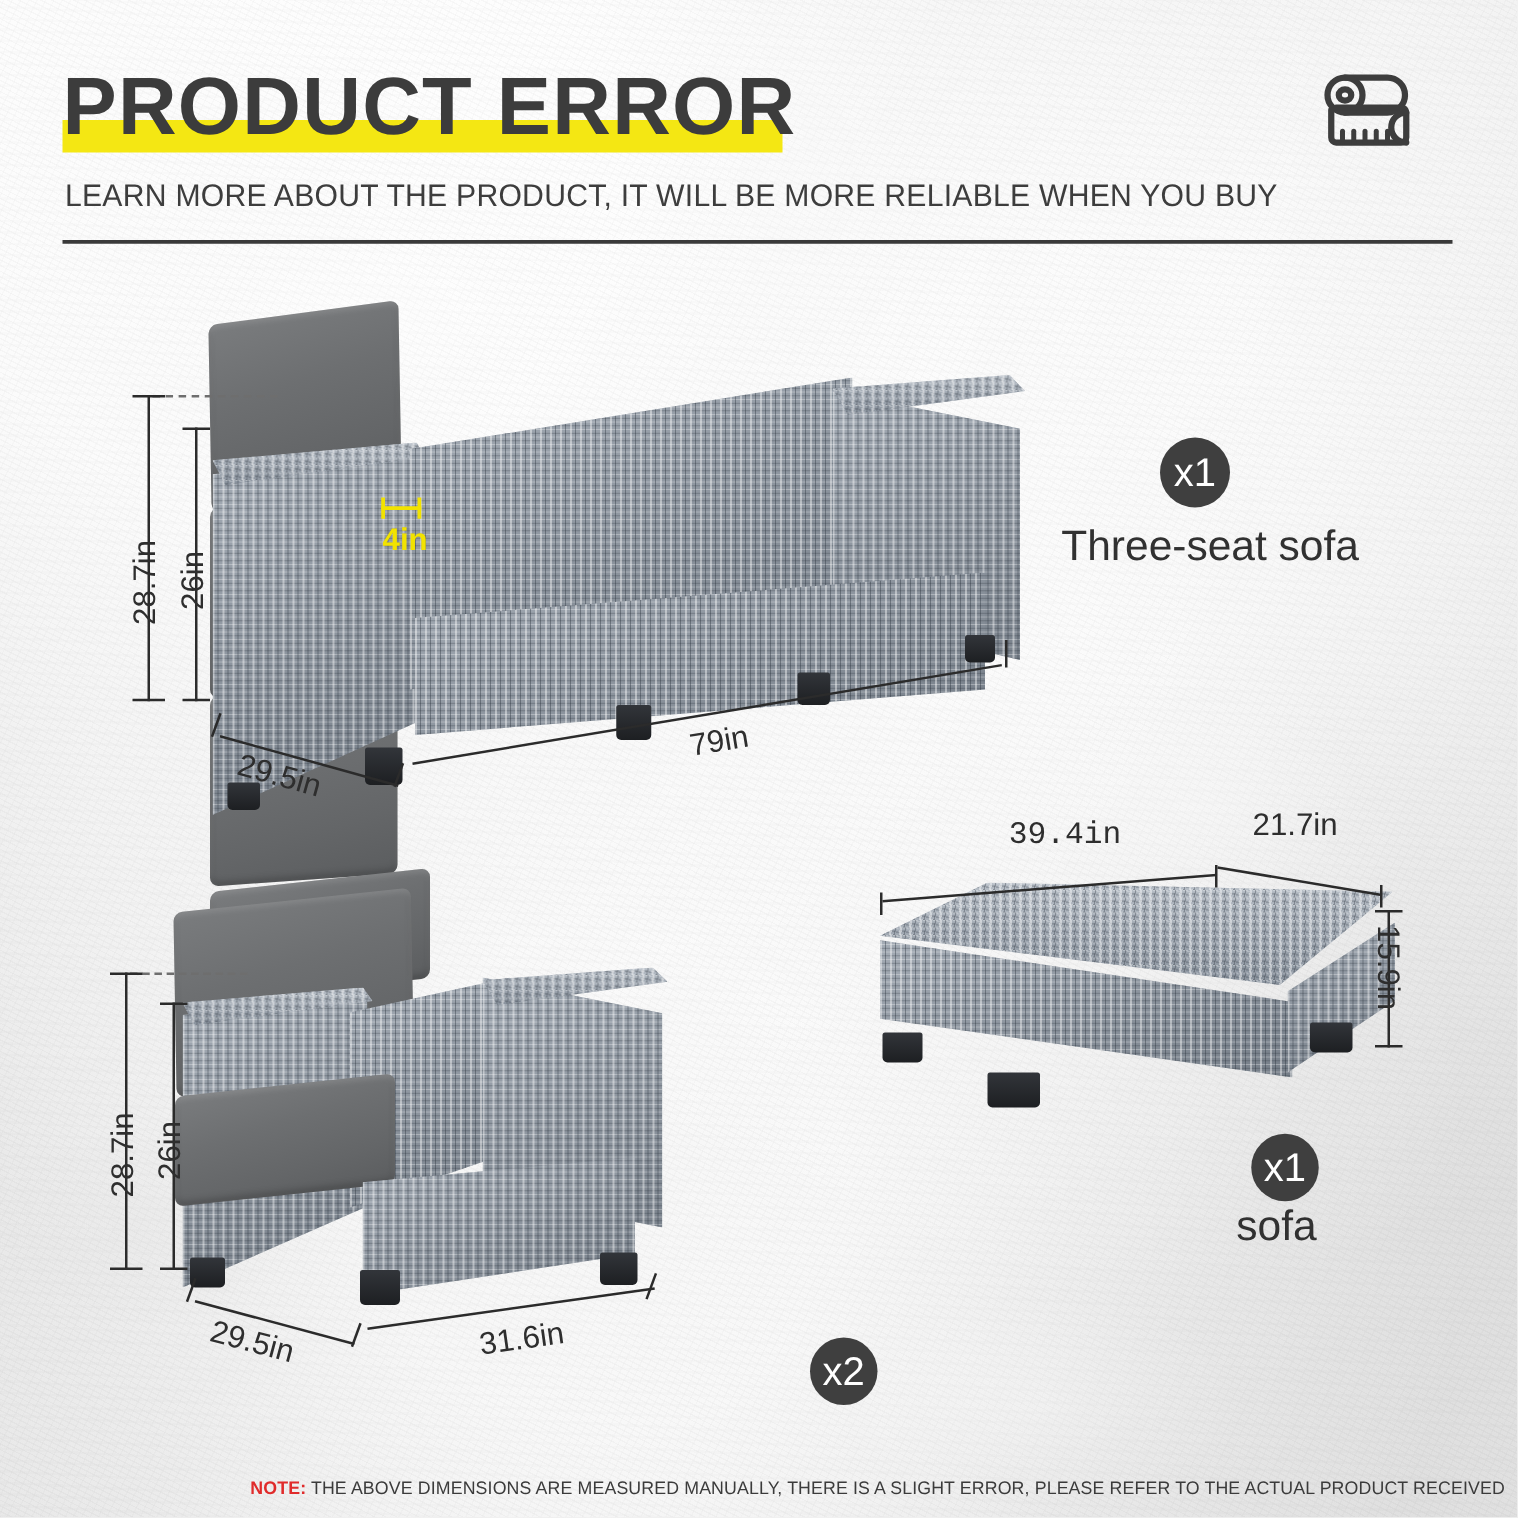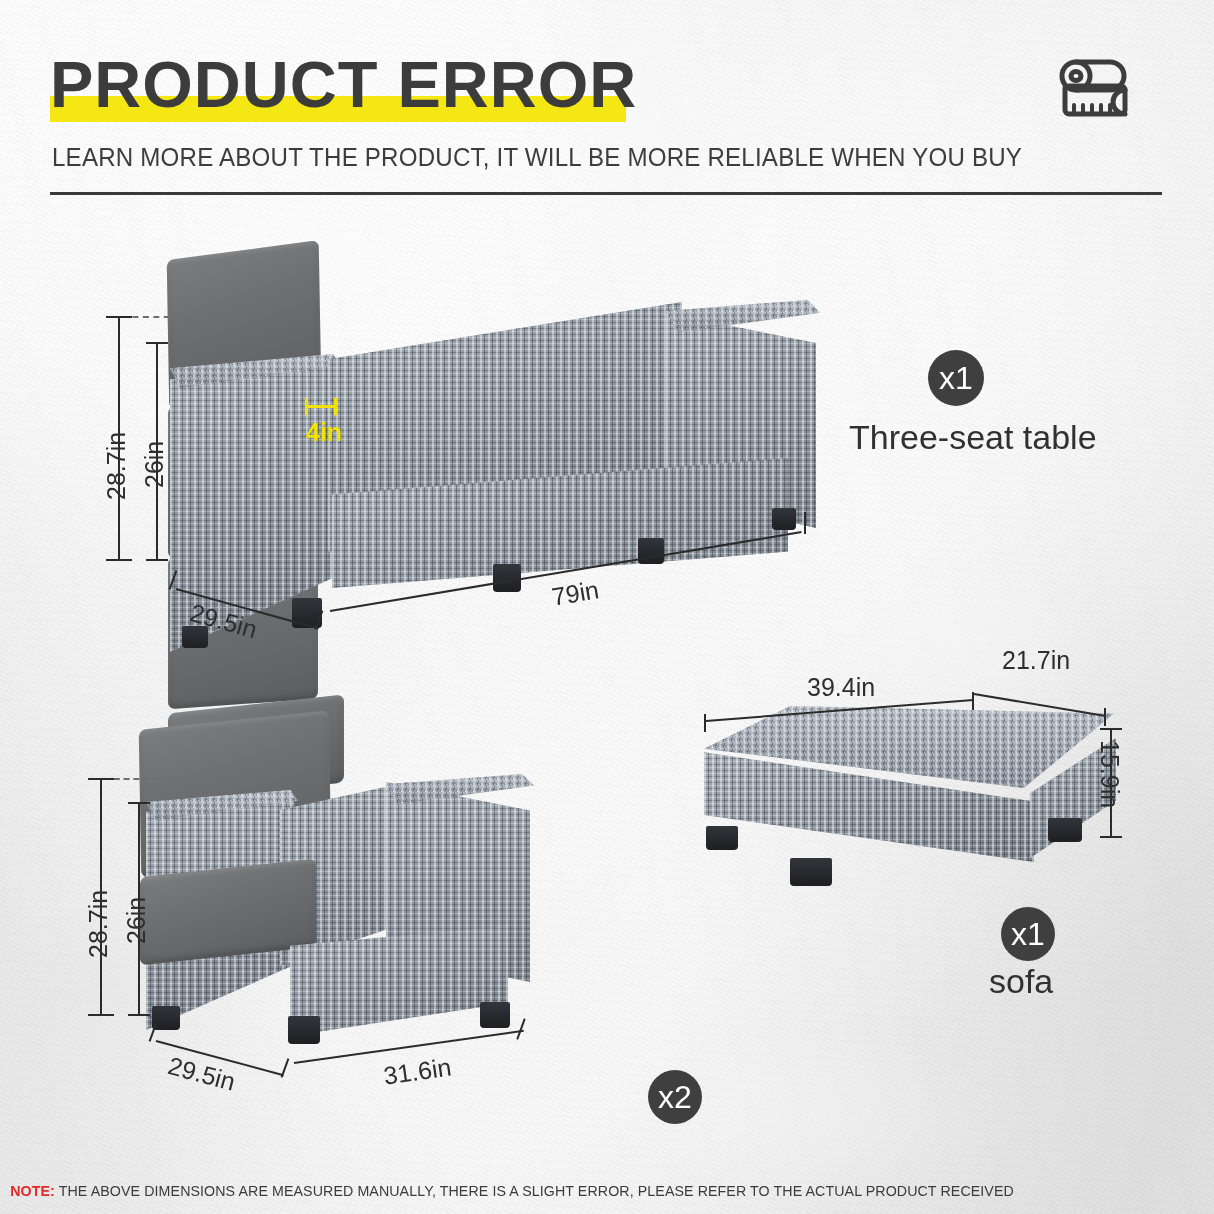--- a/index.html
+++ b/index.html
@@ -77,21 +77,21 @@
 
   
   .badge{
     position:absolute;border-radius:50%;background:#3f3f3f;color:#fff;
     display:flex;align-items:center;justify-content:center;
     font-size:32px;font-weight:normal;letter-spacing:0px;
   }
   .qty-label{position:absolute;color:#313131;font-size:34px;line-height:38px;white-space:nowrap;}
 
   
-  #footer{position:absolute;left:0;top:1182px;width:990px;text-align:right;}
+  #footer{position:absolute;left:0;top:1182px;width:1214px;text-align:right;}
   #note{
     display:inline-block;font-size:14.5px;line-height:18px;color:#3b3b3b;
     letter-spacing:.1px;white-space:nowrap;transform:scaleX(.98);
   }
   #note .red{color:#e02b2b;font-weight:bold;}
 
   
   .wicker{
     background-color:#8b95a1;
     background-image:
@@ -202,38 +202,38 @@
   <div class="ln h" style="left:330px;top:610px;width:478px;transform:rotate(-9.5deg);transform-origin:left center;"></div>
   <div class="ln v" style="left:804px;top:512px;height:22px;"></div>
   <div class="dim" style="left:550px;top:585px;transform:rotate(-9.5deg);transform-origin:left top;">79in</div>
 
   <div class="ln yl" style="left:305px;top:405px;width:32px;height:3px;"></div>
   <div class="ln yl" style="left:305px;top:398px;width:3px;height:17px;"></div>
   <div class="ln yl" style="left:334px;top:398px;width:3px;height:17px;"></div>
   <div class="dim yellow" style="left:306px;top:420px;">4in</div>
 
   <div class="badge" style="left:928px;top:350px;width:56px;height:56px;">x1</div>
-  <div class="qty-label" style="left:849px;top:418px;">Three-seat table</div>
+  <div class="qty-label" style="left:849px;top:418px;">Three-seat sofa</div>
 
   <div class="piece" style="left:700px;top:700px;width:420px;height:200px;">
     <div class="wicker-top" style="position:absolute;left:4px;top:6px;width:410px;height:82px;
                 clip-path:polygon(21% 0,100% 9%,78% 100%,0 52%);"></div>
     <div class="wicker" style="position:absolute;left:4px;top:50px;width:330px;height:112px;
                 clip-path:polygon(0 2%,100% 46%,100% 100%,0 58%);"></div>
     <div class="wicker" style="position:absolute;left:330px;top:38px;width:86px;height:120px;
                 clip-path:polygon(0 46%,100% 0,100% 52%,0 100%);"></div>
     <div class="leg" style="position:absolute;left:6px;top:126px;width:32px;height:24px;"></div>
     <div class="leg" style="position:absolute;left:90px;top:158px;width:42px;height:28px;"></div>
     <div class="leg" style="position:absolute;left:348px;top:118px;width:34px;height:24px;"></div>
   </div>
 
   <div class="ln h" style="left:706px;top:720px;width:268px;transform:rotate(-4.5deg);transform-origin:left center;"></div>
   <div class="ln v" style="left:704px;top:714px;height:18px;"></div>
   <div class="ln v" style="left:972px;top:692px;height:18px;"></div>
-  <div class="dim" style="left:807px;top:675px;">39.4in</div>
+  <div class="dim" style="left:807px;top:655px;font-family:Liberation Mono, monospace;">39.4in</div>
 
   <div class="ln h" style="left:974px;top:693px;width:132px;transform:rotate(9.5deg);transform-origin:left center;"></div>
   <div class="ln v" style="left:1104px;top:708px;height:18px;"></div>
   <div class="dim" style="left:1002px;top:648px;">21.7in</div>
 
   <div class="ln v" style="left:1110px;top:728px;height:110px;"></div>
   <div class="ln h" style="left:1100px;top:728px;width:22px;"></div>
   <div class="ln h" style="left:1100px;top:836px;width:22px;"></div>
   <div class="dim v" style="left:1122px;top:740px;transform:rotate(90deg);transform-origin:left top;">15.9in</div>
 

